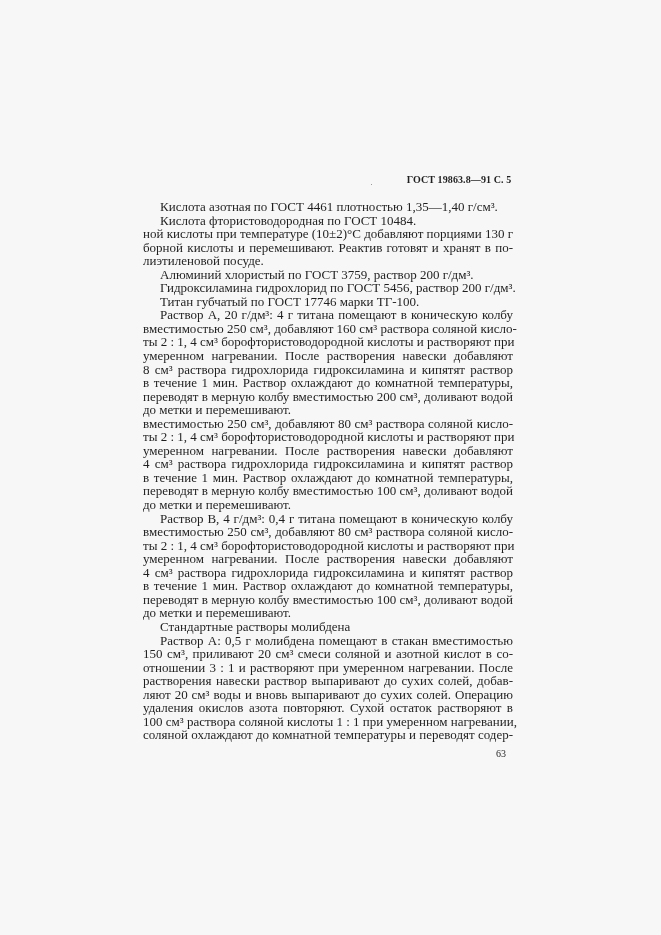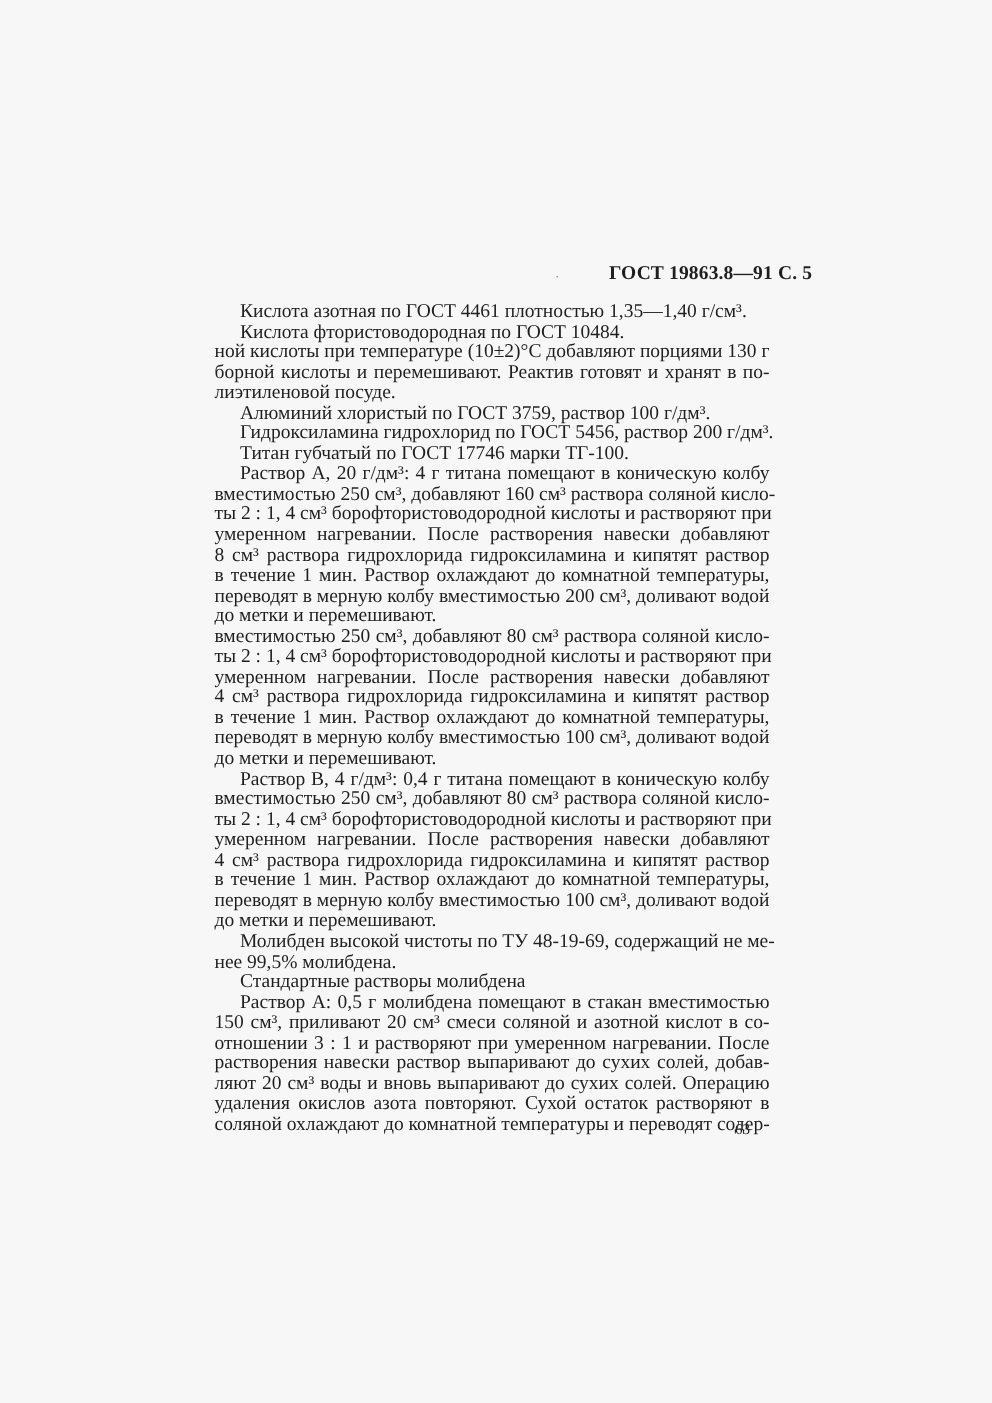--- a/index.html
+++ b/index.html
@@ -13,22 +13,22 @@
     position: relative;
     overflow: hidden;
     font-family: "Liberation Serif", "DejaVu Serif", serif;
     color: #1f1f1f;
   }
   .page-header {
     position: absolute;
     left: 406px;
     top: 174px;
     width: 106px;
-    text-align: left;
-    font-size: 13px;
+    text-align: center;
+    font-size: 10px;
     font-weight: bold;
     letter-spacing: 0.1px;
     white-space: nowrap;
   }
   .header-dot {
     position: absolute;
     left: 371px;
     top: 184px;
     width: 1px;
     height: 1px;
@@ -57,21 +57,21 @@
     white-space: nowrap;
   }
   .line.last {
     text-align-last: left;
   }
   .page-number {
     position: absolute;
     left: 490px;
     top: 748px;
     width: 22px;
-    text-align: left;
+    text-align: center;
     font-size: 10px;
   }
 </style>
 </head>
 <body>
 
 <div class="page-header">ГОСТ 19863.8—91 С. 5</div>
 <div class="header-dot"></div>
 
 <div class="body-text">
@@ -80,21 +80,21 @@
   </div>
   <div class="para indent">
     <span class="line last">Кислота фтористоводородная по ГОСТ 10484.</span>
   </div>
   <div class="para indent">
     <span class="line" style="text-indent:0">ной кислоты при температуре (10±2)°С добавляют порциями 130 г</span>
     <span class="line" style="text-indent:0">борной кислоты и перемешивают. Реактив готовят и хранят в по-</span>
     <span class="line last" style="text-indent:0">лиэтиленовой посуде.</span>
   </div>
   <div class="para indent">
-    <span class="line last">Алюминий хлористый по ГОСТ 3759, раствор 100 г/дм³.</span>
+    <span class="line last">Алюминий хлористый по ГОСТ 3759, раствор 200 г/дм³.</span>
   </div>
   <div class="para indent">
     <span class="line last">Гидроксиламина гидрохлорид по ГОСТ 5456, раствор 200 г/дм³.</span>
   </div>
   <div class="para indent">
     <span class="line last">Титан губчатый по ГОСТ 17746 марки ТГ-100.</span>
   </div>
   <div class="para indent">
     <span class="line">Раствор А, 20 г/дм³: 4 г титана помещают в коническую колбу</span>
     <span class="line" style="text-indent:0">вместимостью 250 см³, добавляют 160 см³ раствора соляной кисло-</span>
@@ -118,30 +118,27 @@
     <span class="line">Раствор В, 4 г/дм³: 0,4 г титана помещают в коническую колбу</span>
     <span class="line" style="text-indent:0">вместимостью 250 см³, добавляют 80 см³ раствора соляной кисло-</span>
     <span class="line" style="text-indent:0">ты 2 : 1, 4 см³ борофтористоводородной кислоты и растворяют при</span>
     <span class="line" style="text-indent:0">умеренном нагревании. После растворения навески добавляют</span>
     <span class="line" style="text-indent:0">4 см³ раствора гидрохлорида гидроксиламина и кипятят раствор</span>
     <span class="line" style="text-indent:0">в течение 1 мин. Раствор охлаждают до комнатной температуры,</span>
     <span class="line" style="text-indent:0">переводят в мерную колбу вместимостью 100 см³, доливают водой</span>
     <span class="line last" style="text-indent:0">до метки и перемешивают.</span>
   </div>
   <div class="para indent">
-    <span class="line">Молибден высокой чистоты по ТУ 48-19-69, содержащий не ме-</span>
-    <span class="line last" style="text-indent:0">нее 99,5% молибдена.</span>
-  </div>
-  <div class="para indent">
     <span class="line last">Стандартные растворы молибдена</span>
   </div>
   <div class="para indent">
     <span class="line">Раствор А: 0,5 г молибдена помещают в стакан вместимостью</span>
     <span class="line" style="text-indent:0">150 см³, приливают 20 см³ смеси соляной и азотной кислот в со-</span>
     <span class="line" style="text-indent:0">отношении 3 : 1 и растворяют при умеренном нагревании. После</span>
     <span class="line" style="text-indent:0">растворения навески раствор выпаривают до сухих солей, добав-</span>
     <span class="line" style="text-indent:0">ляют 20 см³ воды и вновь выпаривают до сухих солей. Операцию</span>
     <span class="line" style="text-indent:0">удаления окислов азота повторяют. Сухой остаток растворяют в</span>
+    <span class="line" style="text-indent:0">100 см³ раствора соляной кислоты 1 : 1 при умеренном нагревании,</span>
     <span class="line" style="text-indent:0">соляной охлаждают до комнатной температуры и переводят содер-</span>
   </div>
 </div>
 
 <div class="page-number">63</div>
 
 </body></html>

